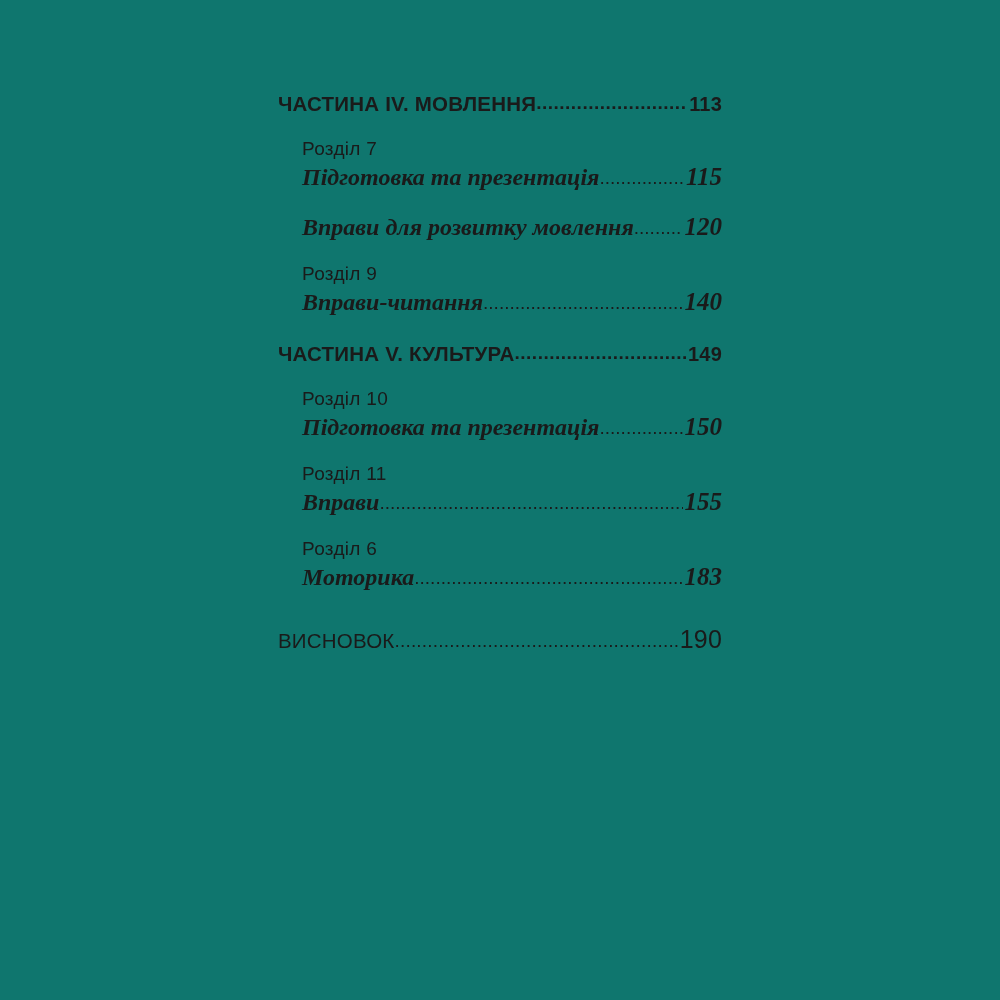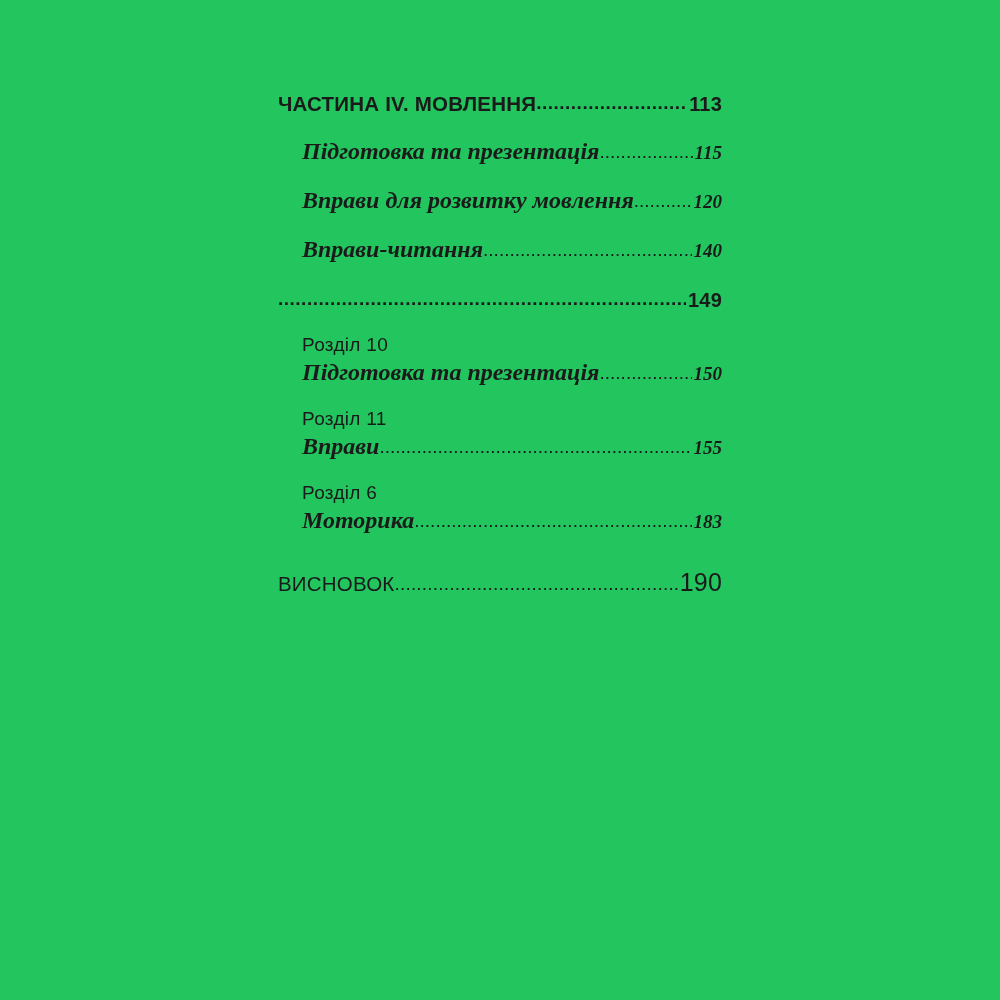--- a/index.html
+++ b/index.html
@@ -15,21 +15,21 @@
     position: relative;
     overflow: hidden;
   }
 
   .page {
     position: absolute;
     left: 0;
     top: 0;
     width: 1000px;
     height: 1000px;
-    background: #22c55e;
+    background: #0f766e;
   }
 
   .toc {
     position: absolute;
     left: 278px;
     top: 92px;
     width: 444px;
   }
 
   
@@ -91,21 +91,21 @@
   .pagenum {
     white-space: nowrap;
     padding-left: 2px;
     font-size: 25px;
   }
   .part-row .pagenum { font-weight: bold; font-size: 20px; }
   .chapter-row .pagenum {
     font-family: "Liberation Serif", serif;
     font-style: italic;
     font-weight: bold;
-    font-size: 19px;
+    font-size: 25px;
   }
 
   .conclusion-row {
     display: flex;
     align-items: baseline;
     width: 100%;
     font-weight: normal;
     font-size: 20.5px;
     margin-top: 34px;
     letter-spacing: 0.2px;
@@ -117,44 +117,47 @@
 <div class="page">
   <div class="toc">
 
     <div class="part-row">
       <span class="part-title">ЧАСТИНА IV. МОВЛЕННЯ</span>
       <span class="leader">............................................................................................................</span>
       <span class="pagenum">113</span>
     </div>
 
     <div class="chapter">
+      <div class="chapter-label">Розділ 7</div>
       <div class="chapter-row">
         <span class="chapter-title">Підготовка та презентація</span>
         <span class="leader">............................................................................................................</span>
         <span class="pagenum">115</span>
       </div>
     </div>
 
     <div class="chapter">
       <div class="chapter-row">
         <span class="chapter-title">Вправи для розвитку мовлення</span>
         <span class="leader">............................................................................................................</span>
         <span class="pagenum">120</span>
       </div>
     </div>
 
     <div class="chapter">
+      <div class="chapter-label">Розділ 9</div>
       <div class="chapter-row">
         <span class="chapter-title">Вправи-читання</span>
         <span class="leader">............................................................................................................</span>
         <span class="pagenum">140</span>
       </div>
     </div>
 
     <div class="part-row">
+      <span class="part-title">ЧАСТИНА V. КУЛЬТУРА</span>
       <span class="leader">............................................................................................................</span>
       <span class="pagenum">149</span>
     </div>
 
     <div class="chapter">
       <div class="chapter-label">Розділ 10</div>
       <div class="chapter-row">
         <span class="chapter-title">Підготовка та презентація</span>
         <span class="leader">............................................................................................................</span>
         <span class="pagenum">150</span>

